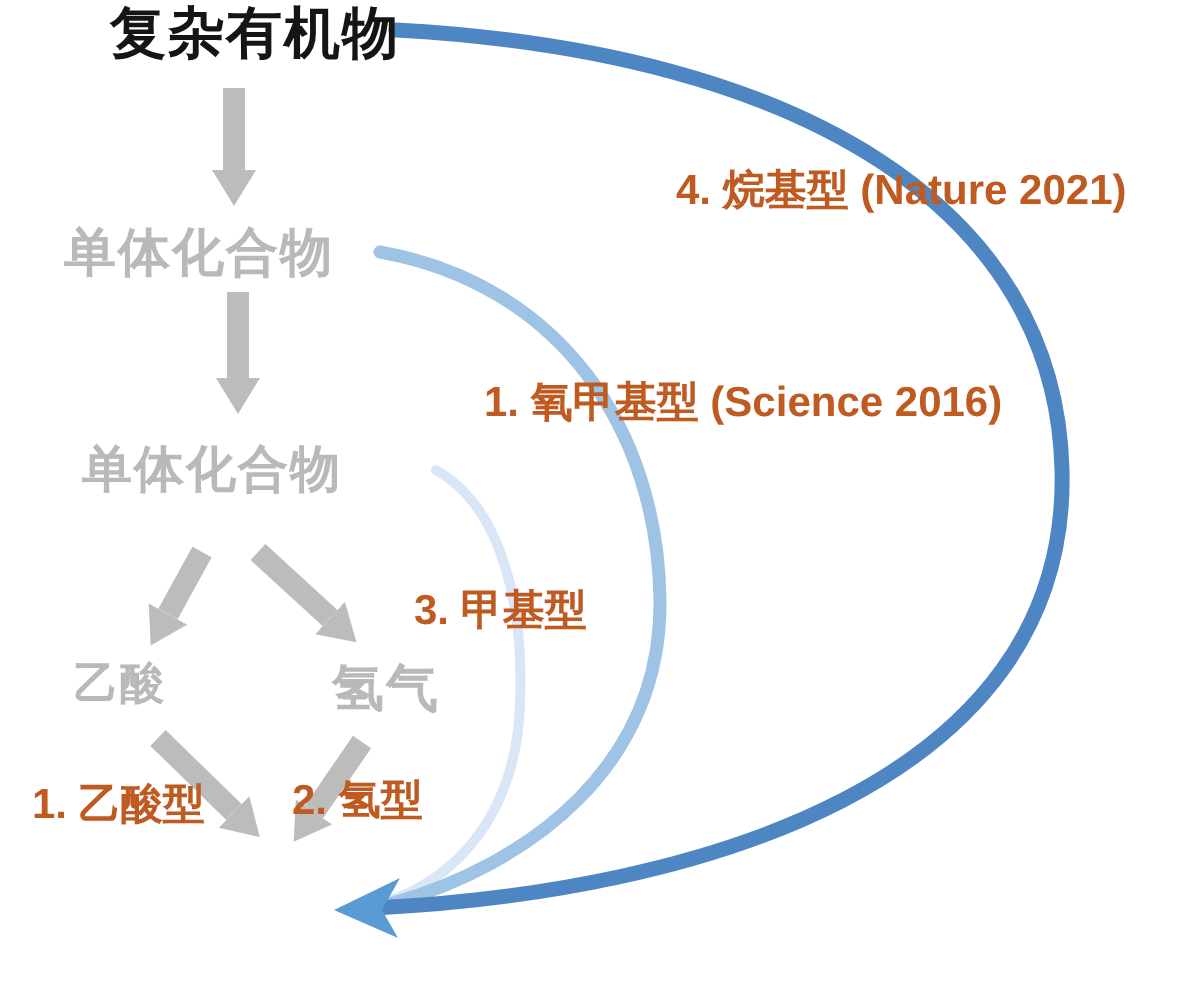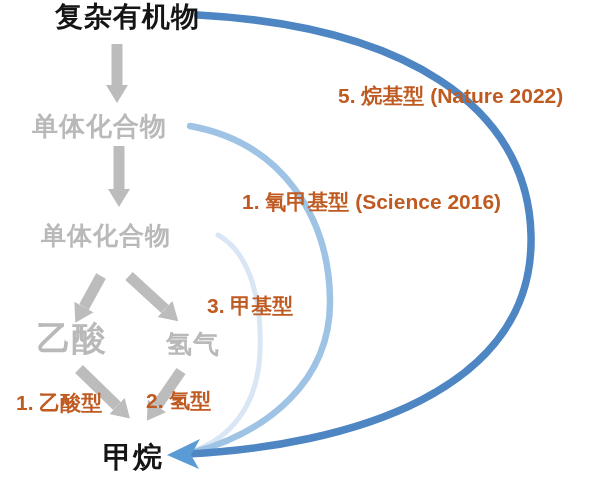--- a/index.html
+++ b/index.html
@@ -51,23 +51,22 @@
 
     <path d="M 218 235 C 252 254 262 305 260 352 C 258 408 228 438 196 450" fill="none" stroke="#d9e6f5" stroke-width="5" stroke-linecap="round"></path>
     <path d="M 190 126 C 280 142 329 215 330 300 C 331 382 266 432 195 452" fill="none" stroke="#9fc3e5" stroke-width="6.5" stroke-linecap="round"></path>
     <path d="M 198 15 C 402 26 528 105 531 235 C 535 392 348 446 187 454" fill="none" stroke="#4e86c4" stroke-width="7.5" stroke-linecap="round"></path>
     <path d="M 167 455 L 200 439 L 191 455 L 199 469 Z" fill="#5b9bd5"></path>
   </svg>
 
   <div class="node node-dark" style="left:55px;top:3px;font-size:28px;">复杂有机物</div>
   <div class="node node-gray" style="left:32px;top:113px;font-size:26px;">单体化合物</div>
   <div class="node node-gray" style="left:41px;top:223px;font-size:25px;">单体化合物</div>
-  <div class="node node-gray" style="left:37px;top:321px;font-size:34px;">乙酸</div>
+  <div class="node node-gray" style="left:37px;top:331px;font-size:22px;">乙酸</div>
   <div class="node node-gray" style="left:166px;top:331px;font-size:26px;">氢气</div>
-  <div class="node node-dark" style="left:103px;top:443px;font-size:29px;">甲烷</div>
 
   <div class="pathway-label" style="left:16px;top:392px;">1. 乙酸型</div>
   <div class="pathway-label" style="left:146px;top:390px;text-align:center;">2. 氢型</div>
   <div class="pathway-label" style="left:207px;top:295px;">3. 甲基型</div>
   <div class="pathway-label" style="left:242px;top:191px;">1. 氧甲基型 (Science 2016)</div>
-  <div class="pathway-label" style="left:338px;top:85px;">5. 烷基型 (Nature 2022)</div>
+  <div class="pathway-label" style="left:338px;top:85px;">4. 烷基型 (Nature 2021)</div>
 
 </div>
 
 </body></html>

